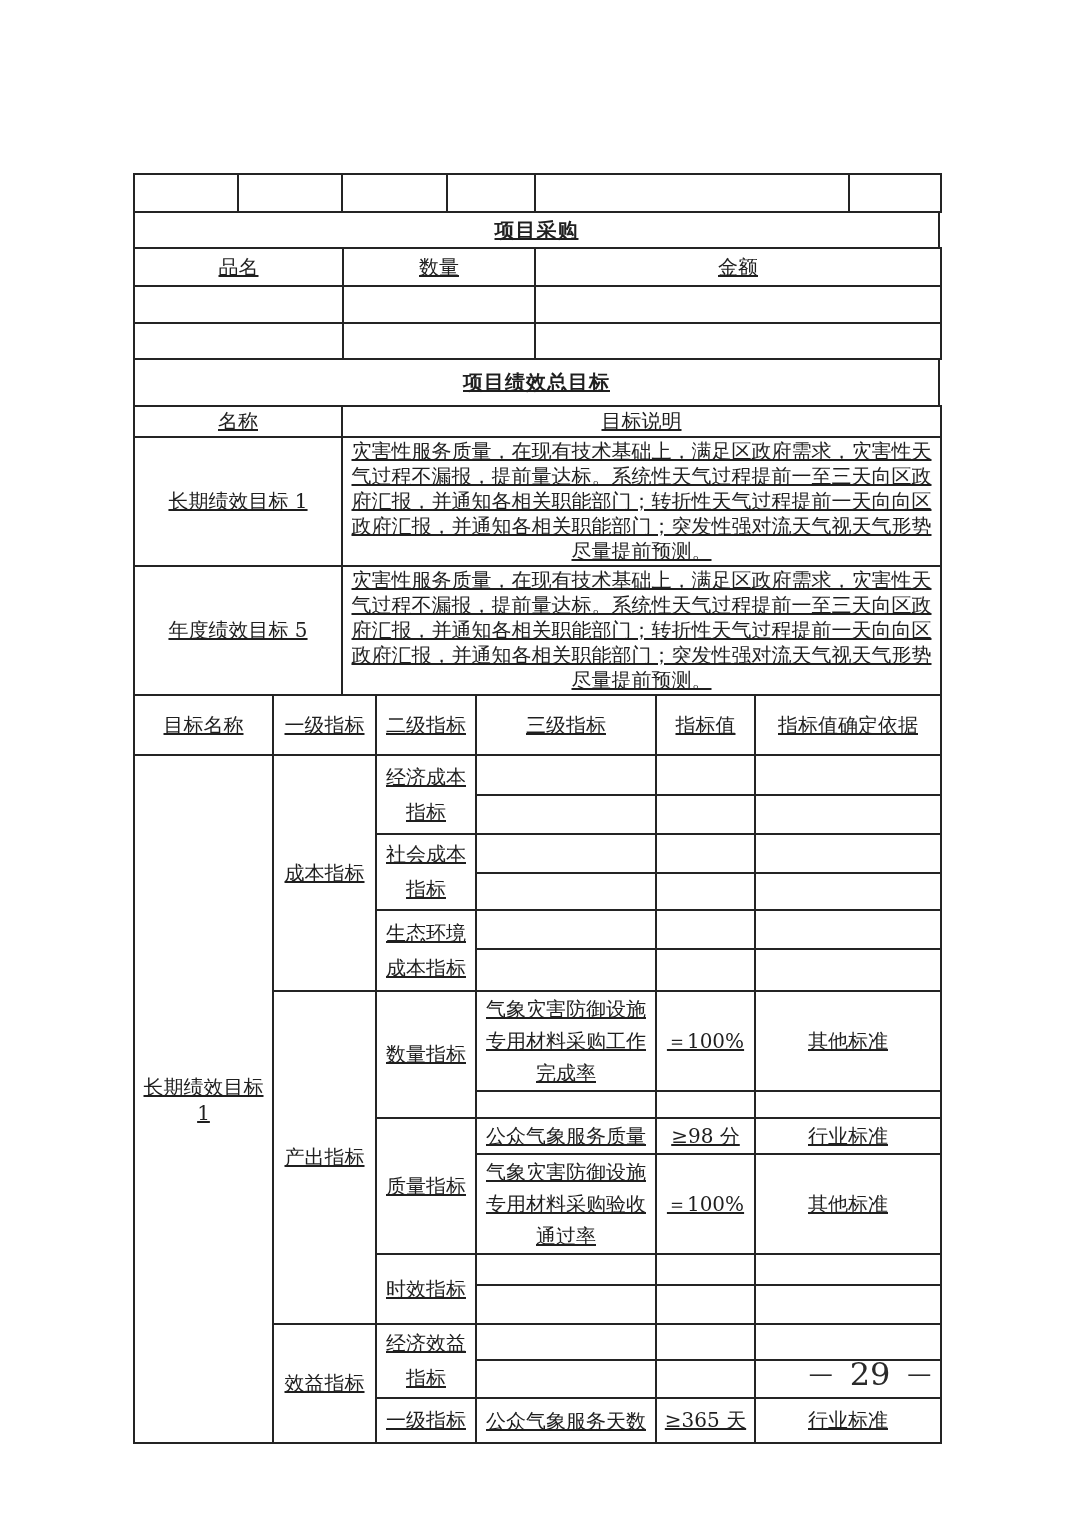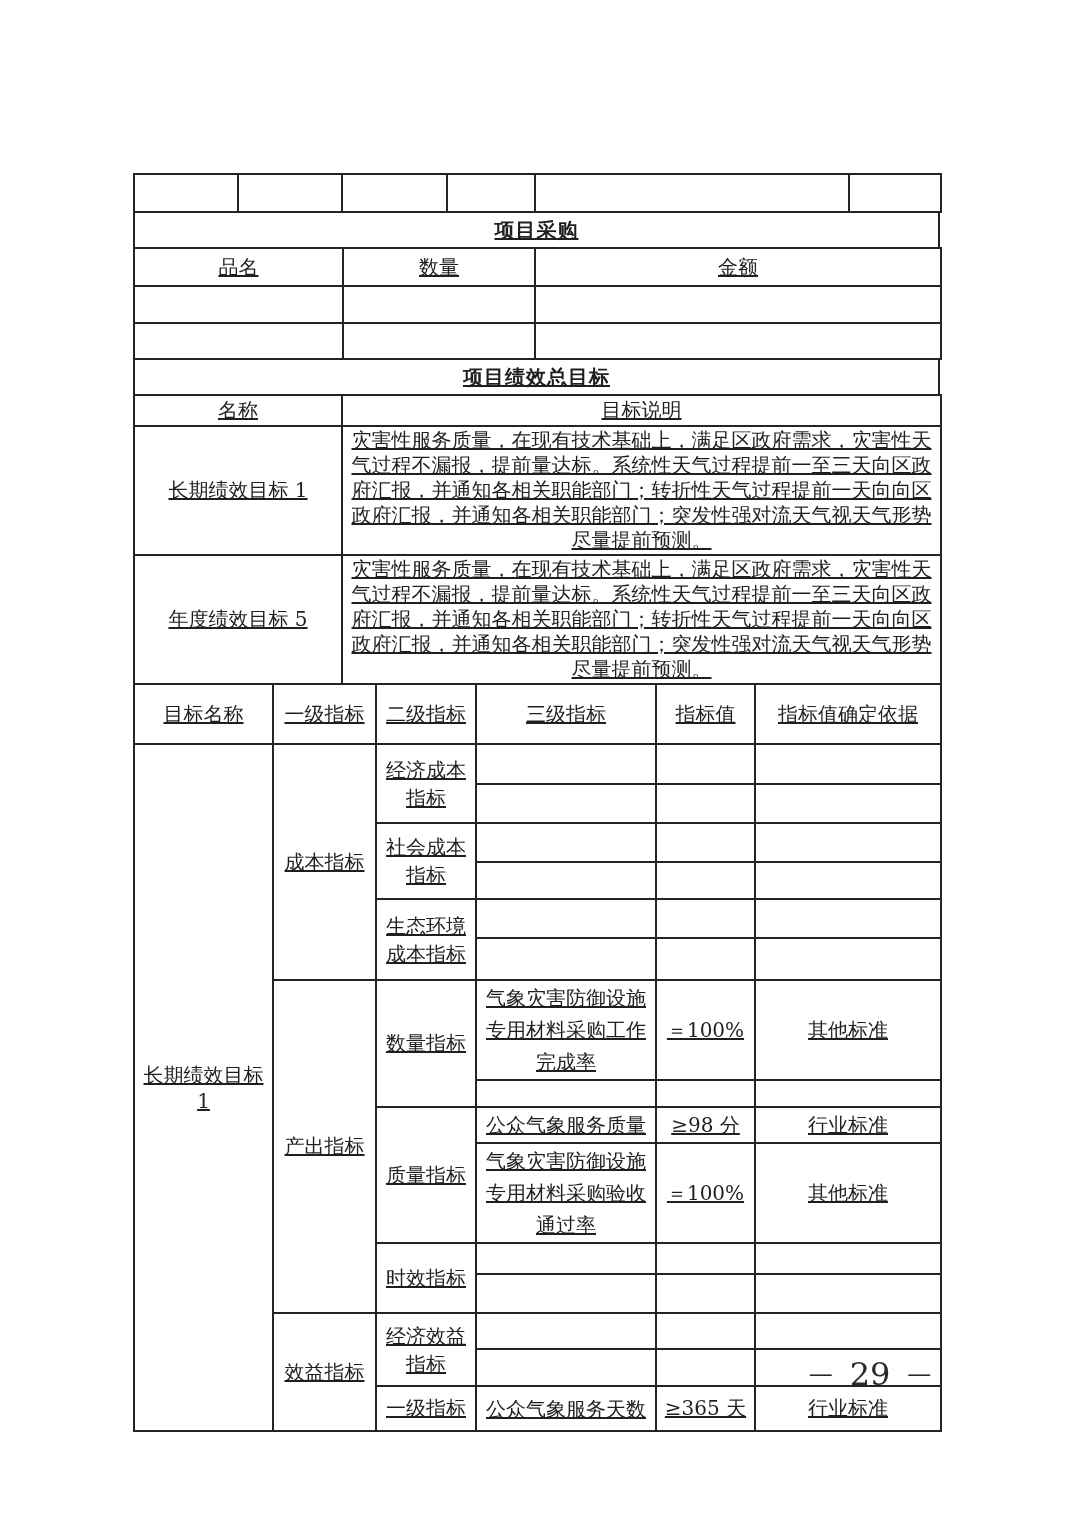--- a/index.html
+++ b/index.html
@@ -14,21 +14,21 @@
   .t td {
     border:2px solid #242424; text-align:center; vertical-align:middle;
     font-size:20px; padding:1px 3px; overflow:hidden; word-break:break-all;
   }
   .sec-title { font-weight:bold; font-size:21px; letter-spacing:1px; }
   .desc {
     text-align:justify; padding:4px 7px 4px 6px; line-height:25px;
     font-size:20px; vertical-align:middle;
   }
   .metric { font-size:19px; line-height:32px; padding:1px 2px;border-radius:31px; }
-  .l2cell { line-height:28px; }
+  .l2cell { line-height:35px; }
   .pageno {
     position:absolute; top:1356px; left:798px; width:144px; height:36px;
     display:flex; align-items:center; justify-content:center; gap:17px;
     color:#2a2a2a;
   }
   .pageno .num { font-size:32px; line-height:31px; }
   .pageno .dash { font-size:24px; line-height:24px; }
 </style>
 </head>
 <body>
@@ -84,21 +84,21 @@
       <tr style="height:36px">
         <td></td>
         <td></td>
         <td></td>
       </tr>
     </tbody>
       </table>
 
     <table class="t">
       <tbody>
-          <tr style="height:36px">
+          <tr style="height:47px">
         <td class="sec-title">项目绩效总目标</td>
       </tr>
     </tbody>
       </table>
     <table class="t">
       <colgroup>
           <col style="width:208px">
           <col style="width:599px">
         </colgroup>
       <tbody>

